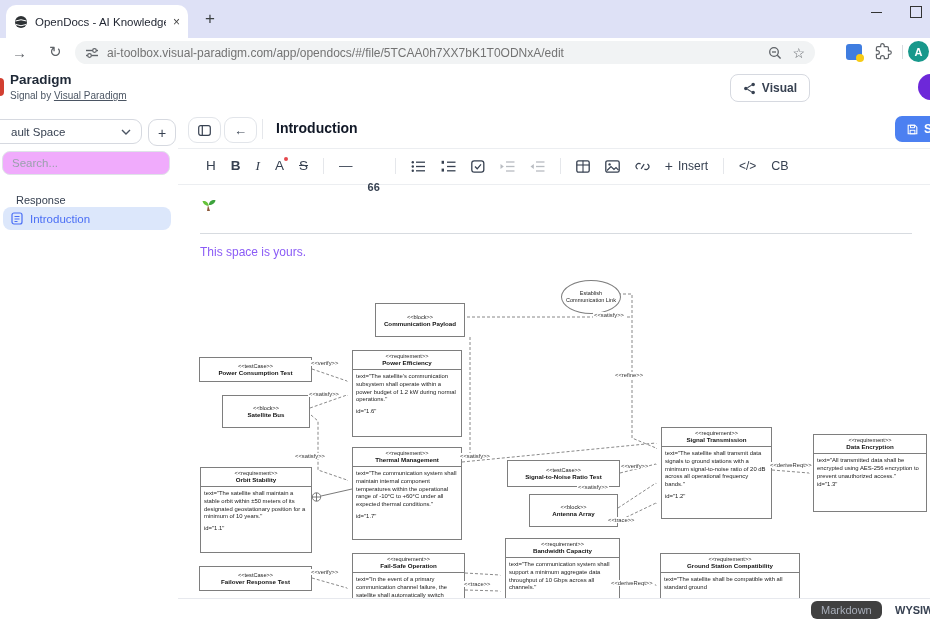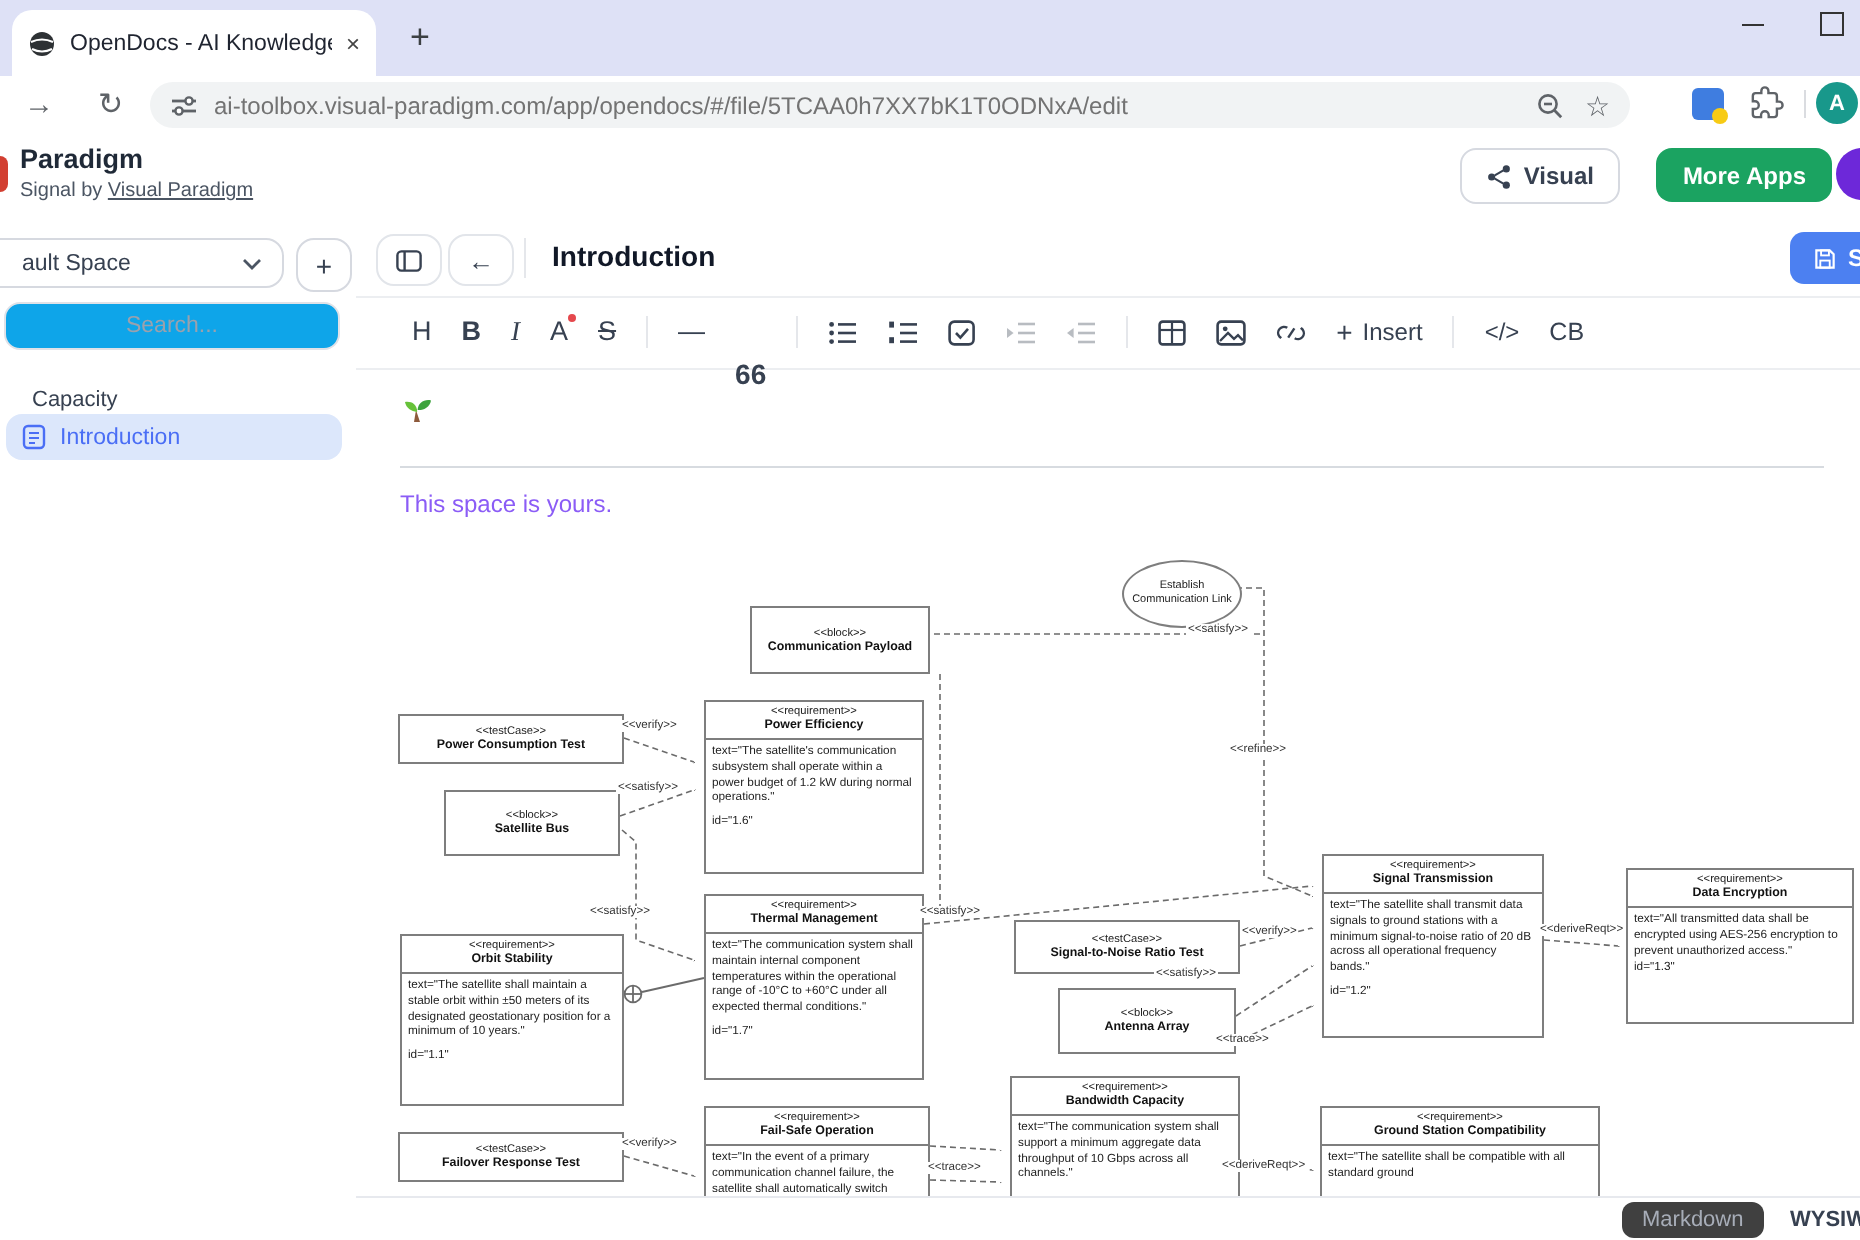--- a/index.html
+++ b/index.html
@@ -45,22 +45,22 @@
   .purple-dot{position:absolute;right:-14px;top:8px;width:26px;height:26px;border-radius:50%;background:#6d28d9;}
 
   
   .sidebar{position:absolute;left:0;top:110px;width:178px;height:510px;background:#fff;border-right:1px solid #e7e9ee;}
   .space-pill{position:absolute;left:-34px;top:9px;width:176px;height:25px;border:1px solid #d6d9e0;border-radius:9px;
               background:#fff;display:flex;align-items:center;padding:0 10px;box-sizing:border-box;}
   .space-name{font-size:11.5px;color:#374151;flex:1;padding-left:34px;}
   .add-space{position:absolute;left:148px;top:9px;width:26px;height:25px;border:1px solid #d6d9e0;border-radius:9px;
              background:#fff;display:flex;align-items:center;justify-content:center;font-size:14px;color:#374151;}
   .search-box{position:absolute;left:2px;top:41px;width:168px;height:24px;border:1px solid #dfe2e8;border-radius:8px;
-              background:#0ea5e9;box-sizing:border-box;padding:0 9px;font-size:11.5px;color:#374151;
-              font-family:"Liberation Sans", sans-serif;text-align:center;}
+              background:#f0abfc;box-sizing:border-box;padding:0 9px;font-size:11.5px;color:#374151;
+              font-family:"Liberation Sans", sans-serif;}
   .search-box::placeholder{color:#9aa1ad;}
   .side-section{position:absolute;left:16px;top:84px;font-size:11px;color:#374151;}
   .side-item{position:absolute;left:3px;top:97px;width:168px;height:23px;background:#dce7fb;border-radius:8px;
              display:flex;align-items:center;gap:7px;padding:0 8px;box-sizing:border-box;}
   .side-item-label{font-size:11.5px;color:#4a6ef5;}
 
   
   .editor{position:absolute;left:178px;top:110px;width:752px;height:510px;background:#fff;}
   .edit-topbar{position:absolute;left:0;top:0;width:752px;height:38px;border-bottom:1px solid #eceef1;}
   .tb-btn{position:absolute;top:7px;width:31px;height:24px;border:1px solid #e2e5ea;border-radius:9px;background:#fff;
@@ -163,36 +163,33 @@
   <div class="share-btn">
     <svg width="13" height="13" viewBox="0 0 16 16">
       <circle cx="12.5" cy="3" r="2.2" fill="#374151"></circle>
         <circle cx="3.5" cy="8" r="2.2" fill="#374151"></circle>
         <circle cx="12.5" cy="13" r="2.2" fill="#374151"></circle>
       <line x1="5.4" y1="7" x2="10.7" y2="3.9" stroke="#374151" stroke-width="1.3"></line>
       <line x1="5.4" y1="9" x2="10.7" y2="12.1" stroke="#374151" stroke-width="1.3"></line>
     </svg>
     <span>Visual</span>
   </div>
-  <div class="moreapps-btn">
-    <span>More Apps</span>
-  </div>
   <div class="purple-dot"></div>
 </div>
 
 <div class="sidebar">
   <div class="space-pill">
     <span class="space-name">ault Space</span>
     <svg width="10" height="6" viewBox="0 0 10 6">
       <polyline points="1,1 5,5 9,1" fill="none" stroke="#4b5563" stroke-width="1.4"></polyline>
     </svg>
   </div>
   <div class="add-space">+</div>
   <input class="search-box" placeholder="Search..." style="">
-  <div class="side-section">Capacity</div>
+  <div class="side-section">Response</div>
   <div class="side-item">
     <svg width="12" height="13" viewBox="0 0 12 13">
       <rect x="1" y="1" width="10" height="11" rx="2" fill="none" stroke="#4a6ef5" stroke-width="1.2"></rect>
       <line x1="3.5" y1="4.5" x2="8.5" y2="4.5" stroke="#4a6ef5" stroke-width="1"></line>
       <line x1="3.5" y1="7" x2="8.5" y2="7" stroke="#4a6ef5" stroke-width="1"></line>
       <line x1="3.5" y1="9.5" x2="6.5" y2="9.5" stroke="#4a6ef5" stroke-width="1"></line>
     </svg>
     <span class="side-item-label">Introduction</span>
   </div>
 </div>
@@ -222,21 +219,21 @@
   </div>
 
   <div class="edit-toolbar">
     <span class="ti">H</span>
     <span class="ti bold">B</span>
     <span class="ti italic">I</span>
     <span class="ti adot">A</span>
     <span class="ti strike">S</span>
     <span class="vsep"></span>
     <span class="ti">—</span>
-    <span class="ti bold" style="font-size:14px;margin-top:42px;">66</span>
+    <span class="ti bold" style="font-size:11px;margin-top:42px;">66</span>
     <span class="vsep"></span>
     <svg class="ti" width="15" height="13" viewBox="0 0 15 13">
       <circle cx="1.8" cy="2.2" r="1.2" fill="#374151"></circle>
         <circle cx="1.8" cy="6.5" r="1.2" fill="#374151"></circle>
         <circle cx="1.8" cy="10.8" r="1.2" fill="#374151"></circle>
       <line x1="5" y1="2.2" x2="14" y2="2.2" stroke="#374151" stroke-width="1.3"></line>
         <line x1="5" y1="6.5" x2="14" y2="6.5" stroke="#374151" stroke-width="1.3"></line>
         <line x1="5" y1="10.8" x2="14" y2="10.8" stroke="#374151" stroke-width="1.3"></line>
     </svg>
     <svg class="ti" width="15" height="13" viewBox="0 0 15 13">

